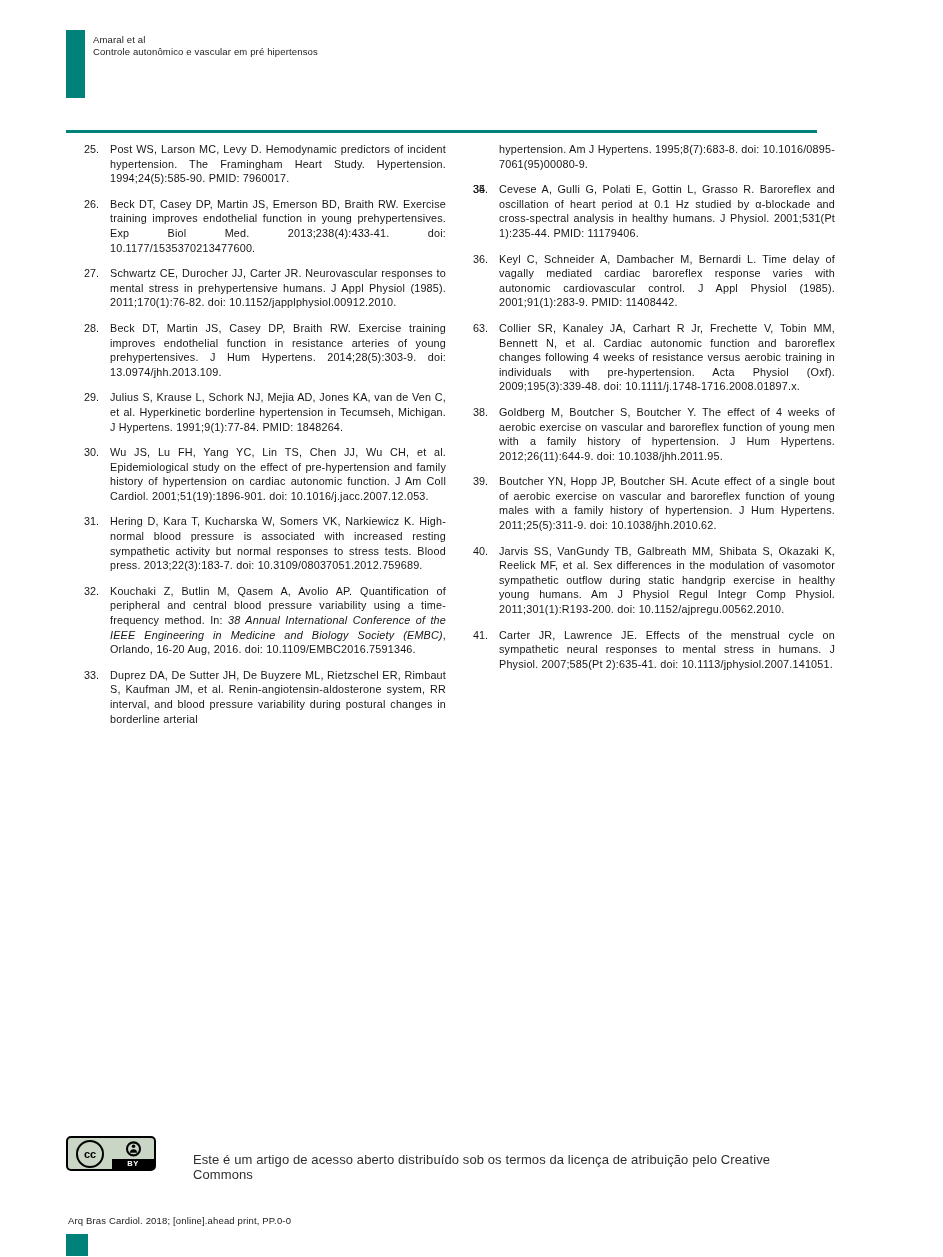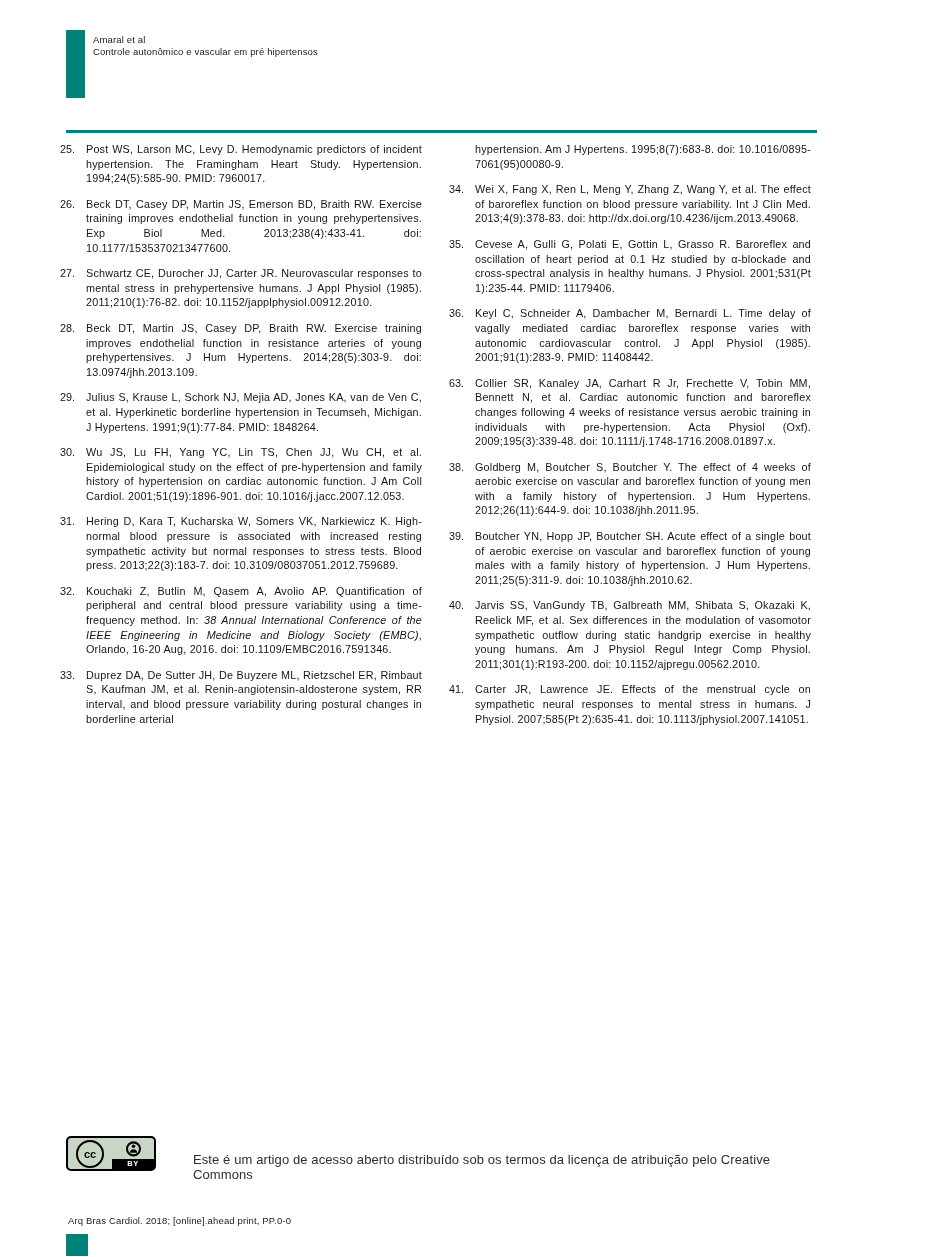--- a/index.html
+++ b/index.html
@@ -6,21 +6,21 @@
   body{
     width:943px;height:1257px;position:relative;background:#ffffff;
     font-family:"Liberation Sans", sans-serif;color:#111;
     overflow:hidden;
   }
   
   .accent-bar{position:absolute;left:66px;top:30px;width:19px;height:68px;}
   .running-head{position:absolute;left:93px;top:34px;font-size:9.5px;line-height:11.5px;color:#1b1b1b;letter-spacing:.15px;}
   .rule{position:absolute;left:66px;top:130px;width:751px;height:2.5px;}
   
-  .refs{position:absolute;left:60px;top:142px;width:751px;display:flex;gap:27px;}
+  .refs{position:absolute;left:84px;top:142px;width:751px;display:flex;gap:27px;}
   .col{width:362px;}
   .ref{position:relative;padding-left:26px;margin:0 0 11px 0;
        font-size:10.8px;line-height:14.6px;letter-spacing:.2px;
        text-align:justify;color:#151515;}
   .ref .num{position:absolute;left:0;top:0;letter-spacing:0;}
   .ref .it{font-style:italic;}
   
   .cc-badge{position:absolute;left:66px;top:1136px;width:90px;height:35px;
     background:#c9d6c5;border:2px solid #000;border-radius:5px;box-sizing:border-box;
     display:flex;align-items:stretch;}
@@ -45,31 +45,31 @@
 <div class="running-head">
   <div>Amaral et al</div>
   <div>Controle autonômico e vascular em pré hipertensos</div>
 </div>
 <div class="rule teal" style="background: rgb(0, 130, 123);"></div>
 
 <div class="refs">
   <div class="col" id="col-left">
       <div class="ref"><span class="num">25.</span><span>Post WS, Larson MC, Levy D. Hemodynamic predictors of incident hypertension. The Framingham Heart Study. Hypertension. 1994;24(5):585-90. PMID: 7960017.</span></div>
       <div class="ref"><span class="num">26.</span><span>Beck DT, Casey DP, Martin JS, Emerson BD, Braith RW. Exercise training improves endothelial function in young prehypertensives. Exp Biol Med. 2013;238(4):433-41. doi: 10.1177/1535370213477600.</span></div>
-      <div class="ref"><span class="num">27.</span><span>Schwartz CE, Durocher JJ, Carter JR. Neurovascular responses to mental stress in prehypertensive humans. J Appl Physiol (1985). 2011;210(1):76-82. doi: 10.1152/japplphysiol.00912.2010.</span></div>
+      <div class="ref"><span class="num">27.</span><span>Schwartz CE, Durocher JJ, Carter JR. Neurovascular responses to mental stress in prehypertensive humans. J Appl Physiol (1985). 2011;170(1):76-82. doi: 10.1152/japplphysiol.00912.2010.</span></div>
       <div class="ref"><span class="num">28.</span><span>Beck DT, Martin JS, Casey DP, Braith RW. Exercise training improves endothelial function in resistance arteries of young prehypertensives. J Hum Hypertens. 2014;28(5):303-9. doi: 13.0974/jhh.2013.109.</span></div>
       <div class="ref"><span class="num">29.</span><span>Julius S, Krause L, Schork NJ, Mejia AD, Jones KA, van de Ven C, et al. Hyperkinetic borderline hypertension in Tecumseh, Michigan. J Hypertens. 1991;9(1):77-84. PMID: 1848264.</span></div>
       <div class="ref"><span class="num">30.</span><span>Wu JS, Lu FH, Yang YC, Lin TS, Chen JJ, Wu CH, et al. Epidemiological study on the effect of pre-hypertension and family history of hypertension on cardiac autonomic function. J Am Coll Cardiol. 2001;51(19):1896-901. doi: 10.1016/j.jacc.2007.12.053.</span></div>
       <div class="ref"><span class="num">31.</span><span>Hering D, Kara T, Kucharska W, Somers VK, Narkiewicz K. High-normal blood pressure is associated with increased resting sympathetic activity but normal responses to stress tests. Blood press. 2013;22(3):183-7. doi: 10.3109/08037051.2012.759689.</span></div>
       <div class="ref"><span class="num">32.</span><span>Kouchaki Z, Butlin M, Qasem A, Avolio AP. Quantification of peripheral and central blood pressure variability using a time-frequency method. In: </span><span class="it">38 Annual International Conference of the IEEE Engineering in Medicine and Biology Society (EMBC)</span><span>, Orlando, 16-20 Aug, 2016. doi: 10.1109/EMBC2016.7591346.</span></div>
       <div class="ref"><span class="num">33.</span><span>Duprez DA, De Sutter JH, De Buyzere ML, Rietzschel ER, Rimbaut S, Kaufman JM, et al. Renin-angiotensin-aldosterone system, RR interval, and blood pressure variability during postural changes in borderline arterial</span></div>
     </div>
   <div class="col" id="col-right">
       <div class="ref"><span class="num"></span><span>hypertension. Am J Hypertens. 1995;8(7):683-8. doi: 10.1016/0895-7061(95)00080-9.</span></div>
-      <div class="ref"><span class="num">34.</span><span>Wei X, Fang X, Ren L, Meng Y, Zhang Z, Wang Y, et al. The effect of baroreflex function on blood pressure variability. Int J Clin Med. 2013;4(9):378-83. doi: http://dx.doi.org/10.4236/ijcm.2013.49068.</span></div>
+      <div class="ref"><span class="num">34.</span></div>
       <div class="ref"><span class="num">35.</span><span>Cevese A, Gulli G, Polati E, Gottin L, Grasso R. Baroreflex and oscillation of heart period at 0.1 Hz studied by α-blockade and cross-spectral analysis in healthy humans. J Physiol. 2001;531(Pt 1):235-44. PMID: 11179406.</span></div>
       <div class="ref"><span class="num">36.</span><span>Keyl C, Schneider A, Dambacher M, Bernardi L. Time delay of vagally mediated cardiac baroreflex response varies with autonomic cardiovascular control. J Appl Physiol (1985). 2001;91(1):283-9. PMID: 11408442.</span></div>
       <div class="ref"><span class="num">63.</span><span>Collier SR, Kanaley JA, Carhart R Jr, Frechette V, Tobin MM, Bennett N, et al. Cardiac autonomic function and baroreflex changes following 4 weeks of resistance versus aerobic training in individuals with pre-hypertension. Acta Physiol (Oxf). 2009;195(3):339-48. doi: 10.1111/j.1748-1716.2008.01897.x.</span></div>
       <div class="ref"><span class="num">38.</span><span>Goldberg M, Boutcher S, Boutcher Y. The effect of 4 weeks of aerobic exercise on vascular and baroreflex function of young men with a family history of hypertension. J Hum Hypertens. 2012;26(11):644-9. doi: 10.1038/jhh.2011.95.</span></div>
       <div class="ref"><span class="num">39.</span><span>Boutcher YN, Hopp JP, Boutcher SH. Acute effect of a single bout of aerobic exercise on vascular and baroreflex function of young males with a family history of hypertension. J Hum Hypertens. 2011;25(5):311-9. doi: 10.1038/jhh.2010.62.</span></div>
       <div class="ref"><span class="num">40.</span><span>Jarvis SS, VanGundy TB, Galbreath MM, Shibata S, Okazaki K, Reelick MF, et al. Sex differences in the modulation of vasomotor sympathetic outflow during static handgrip exercise in healthy young humans. Am J Physiol Regul Integr Comp Physiol. 2011;301(1):R193-200. doi: 10.1152/ajpregu.00562.2010.</span></div>
       <div class="ref"><span class="num">41.</span><span>Carter JR, Lawrence JE. Effects of the menstrual cycle on sympathetic neural responses to mental stress in humans. J Physiol. 2007;585(Pt 2):635-41. doi: 10.1113/jphysiol.2007.141051.</span></div>
     </div>
 </div>
 

